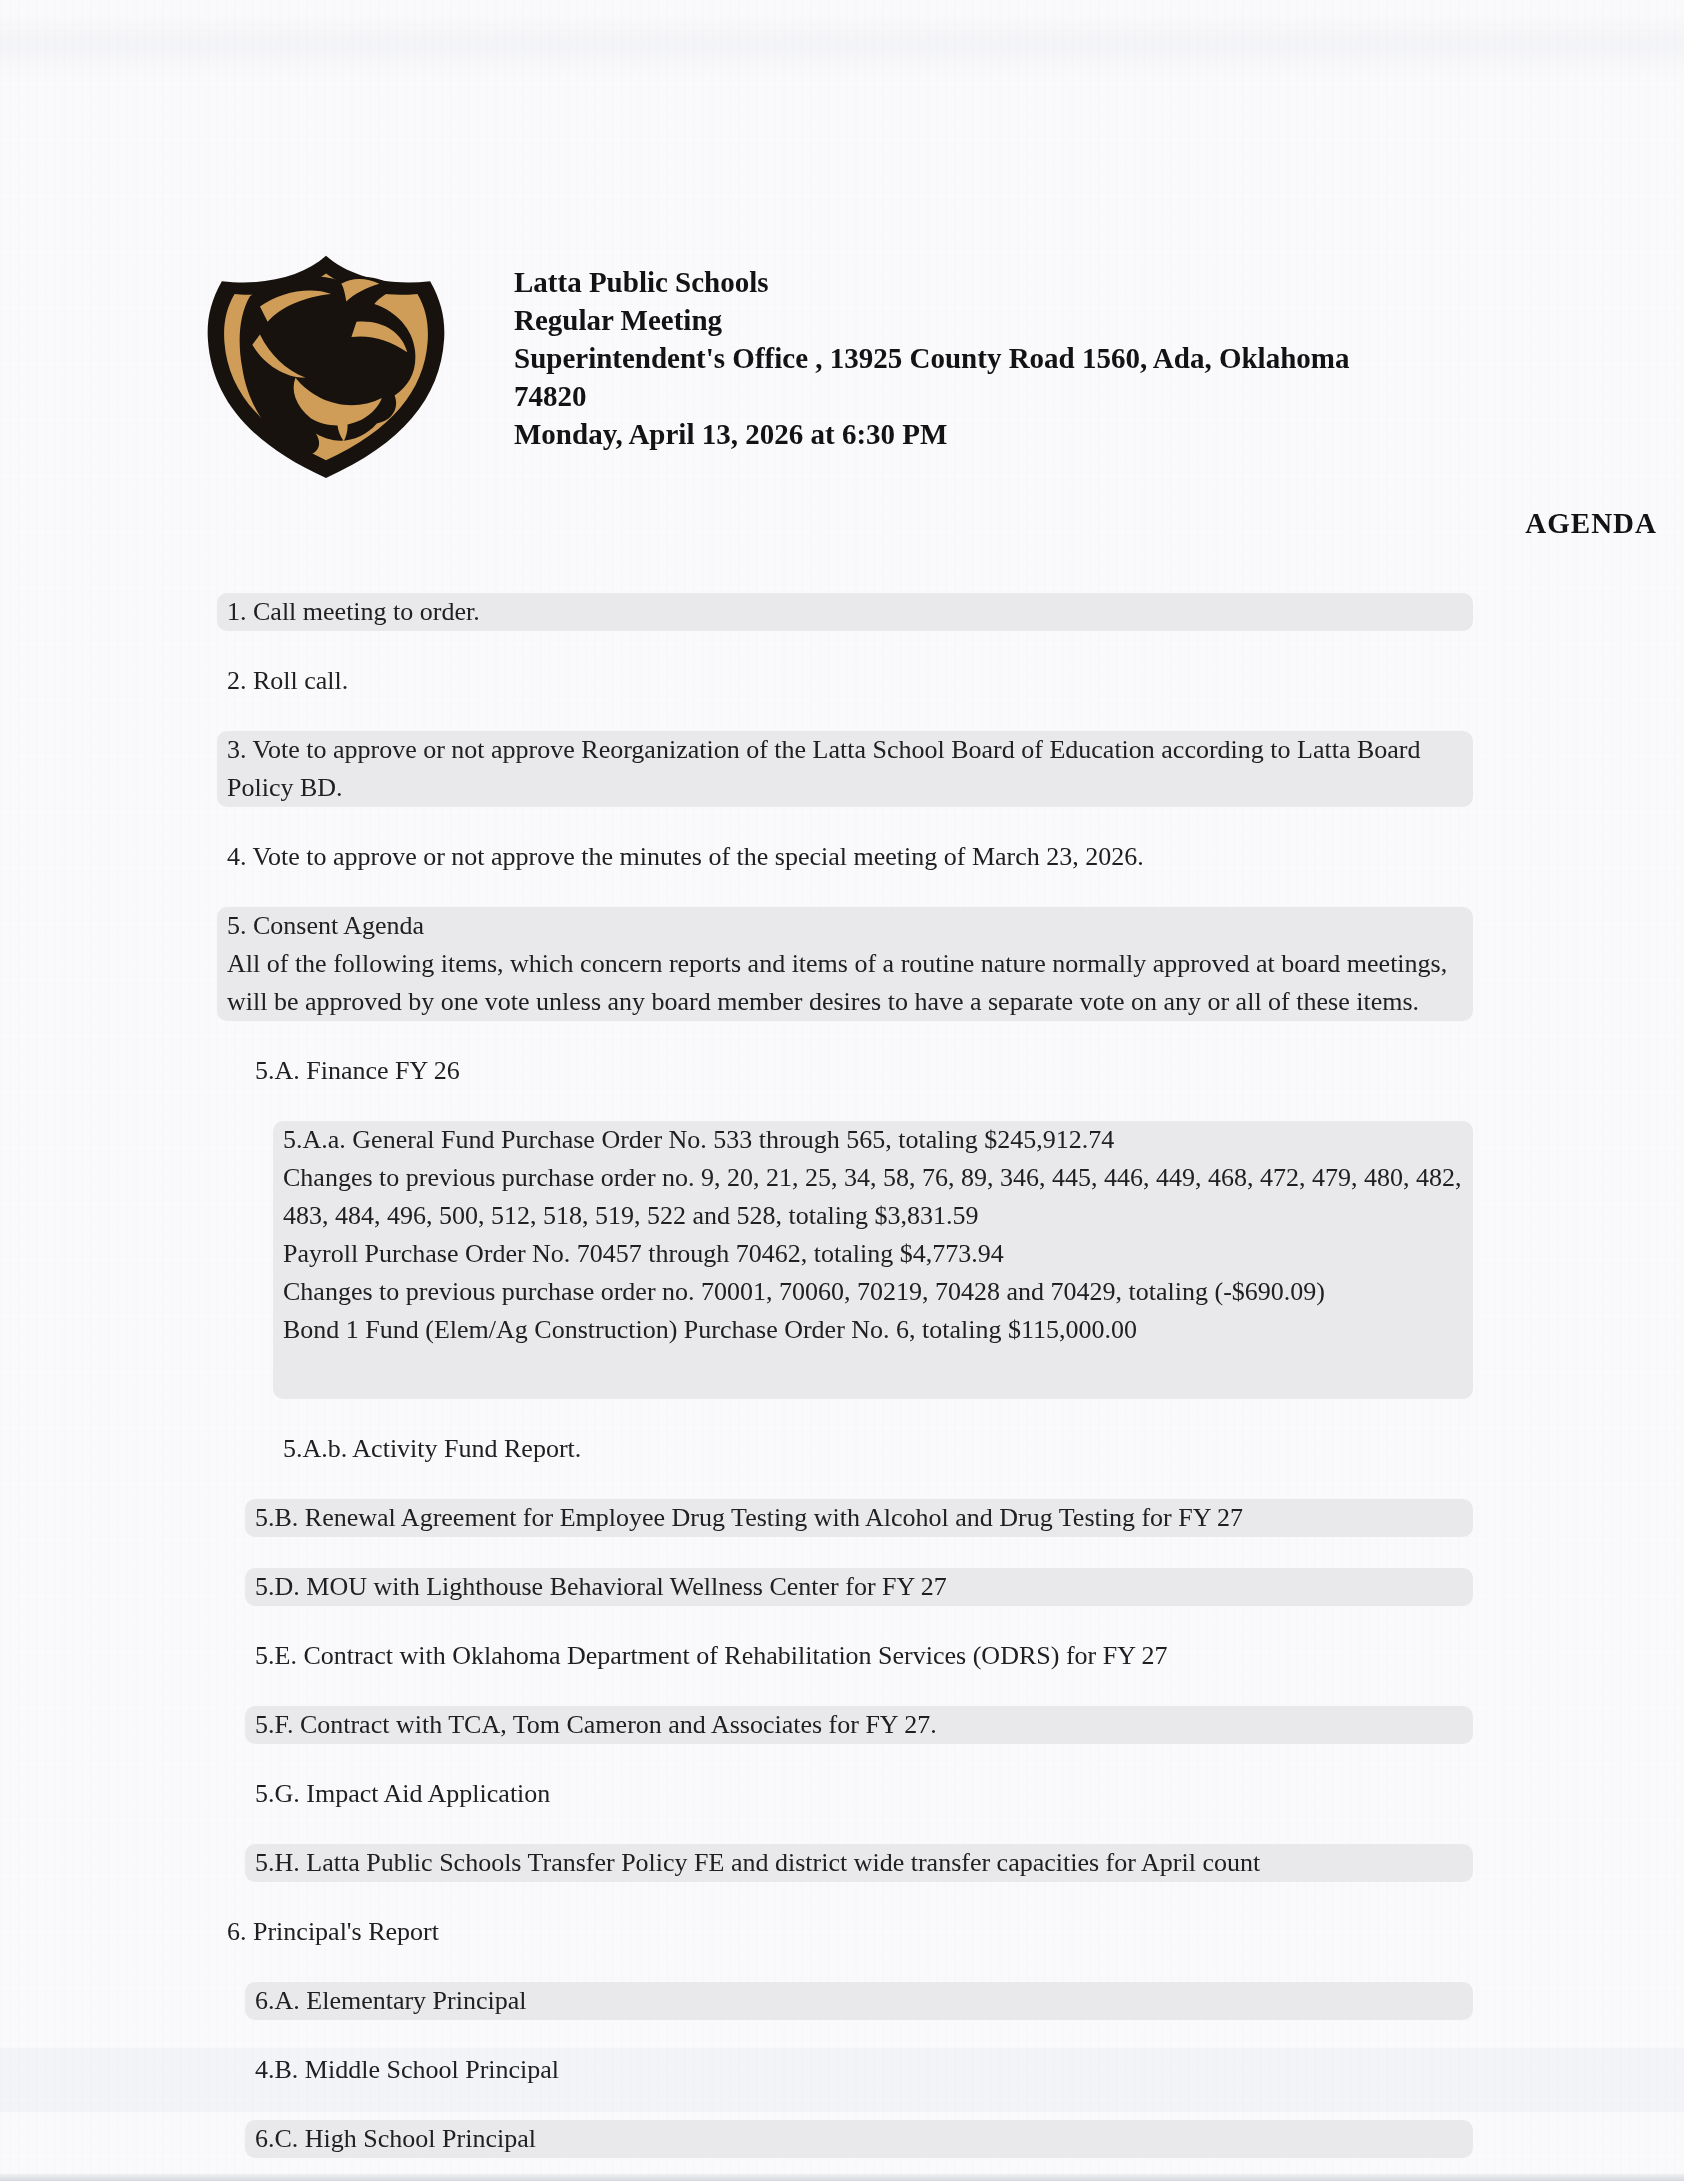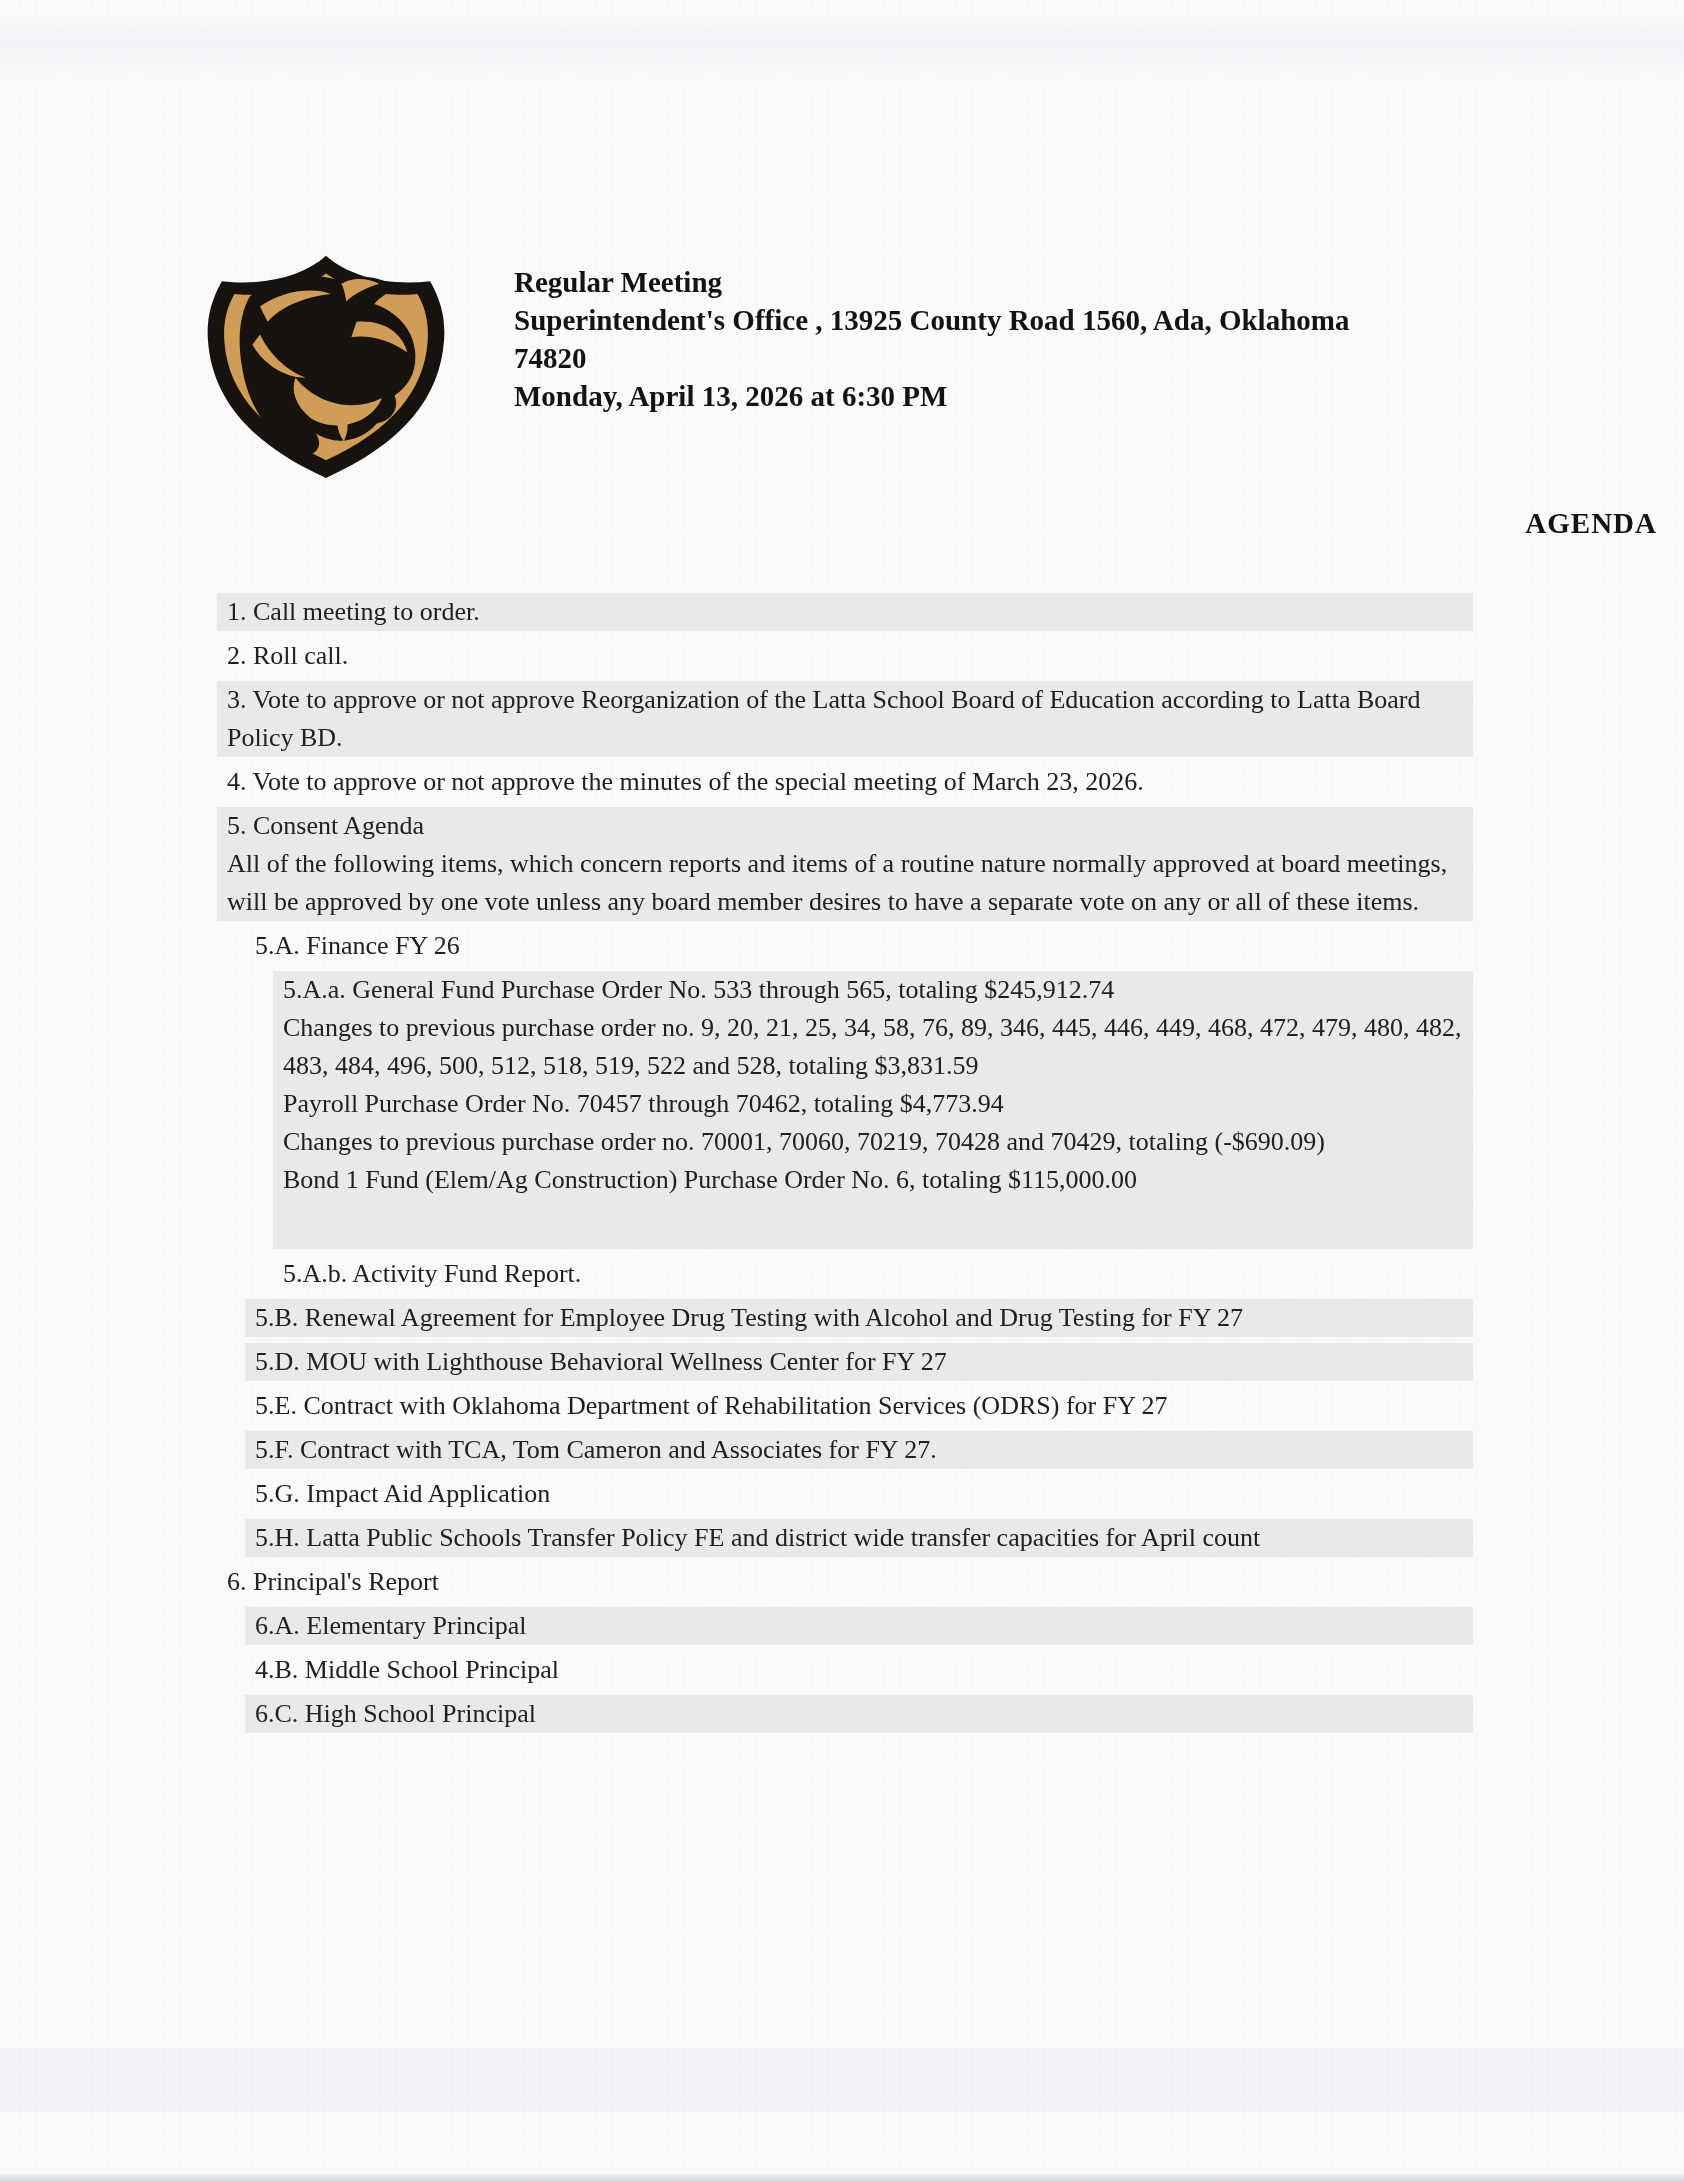--- a/index.html
+++ b/index.html
@@ -41,22 +41,22 @@
   }
   .header-line{white-space:normal;}
 
   .agenda-title{
     position:absolute;left:0;top:507px;width:1657px;text-align:right;
     font-weight:bold;font-size:29px;letter-spacing:1px;color:#131315;
   }
 
   .agenda-list{position:absolute;left:0;top:593px;width:1685px;}
   .agenda-item{
-    font-size:26px;line-height:38px;margin-bottom:6px;
-    padding-left:10px;box-sizing:border-box;
+    font-size:26px;line-height:38px;margin-bottom:31px;
+    padding-left:10px;box-sizing:border-box;border-radius:10px;
   }
   .agenda-item.highlighted{background:var(--highlight-bar,#e9e9ec);}
   .agenda-item.level0{margin-left:217px;width:1256px;}
   .agenda-item.level1{margin-left:245px;width:1228px;}
   .agenda-item.level2{margin-left:273px;width:1200px;}
   .item-line{min-height:38px;}
 </style>
 </head>
 <body>
 
@@ -77,20 +77,21 @@
     <path style="fill:var(--logo-gold,#cf9d57)" d="M56 13 C60 10.5 66 10.5 71 13 C66 14.5 61 17 58 20 C57.5 17 57 14.5 56 13 Z"></path>
     <path style="fill:var(--logo-gold,#cf9d57)" d="M24 22 C32 16 44 14 52 17 C42 18 32 22 27 28 Z"></path>
     <path style="fill:var(--logo-gold,#cf9d57)" d="M62 28 C72 27 80 32 82 40 C75 35 67 33 60 34 Z"></path>
     <path style="fill:var(--logo-gold,#cf9d57)" d="M38 50 C46 60 60 64 72 58 C68 68 54 72 44 66 C38 61 36 55 38 50 Z"></path>
     <path style="fill:var(--logo-gold,#cf9d57)" d="M57 63 C59 67 59 71 57 75 C54 71 54 66 55 63 Z"></path>
     <path style="fill:var(--logo-gold,#cf9d57)" d="M24 33 C28 41 34 47 42 50 C33 50 25 44 21 37 Z"></path>
   </svg>
 </div>
 
 <div class="header-text">
+  <div class="header-line">Latta Public Schools</div>
   <div class="header-line">Regular Meeting</div>
   <div class="header-line">Superintendent's Office , 13925 County Road 1560, Ada, Oklahoma 74820</div>
   <div class="header-line">Monday, April 13, 2026 at 6:30 PM</div>
 </div>
 
 <div class="agenda-title">AGENDA</div>
 
 <div class="agenda-list">
     <div class="agenda-item level0 highlighted">
       <div class="item-line">1. Call meeting to order.</div>

